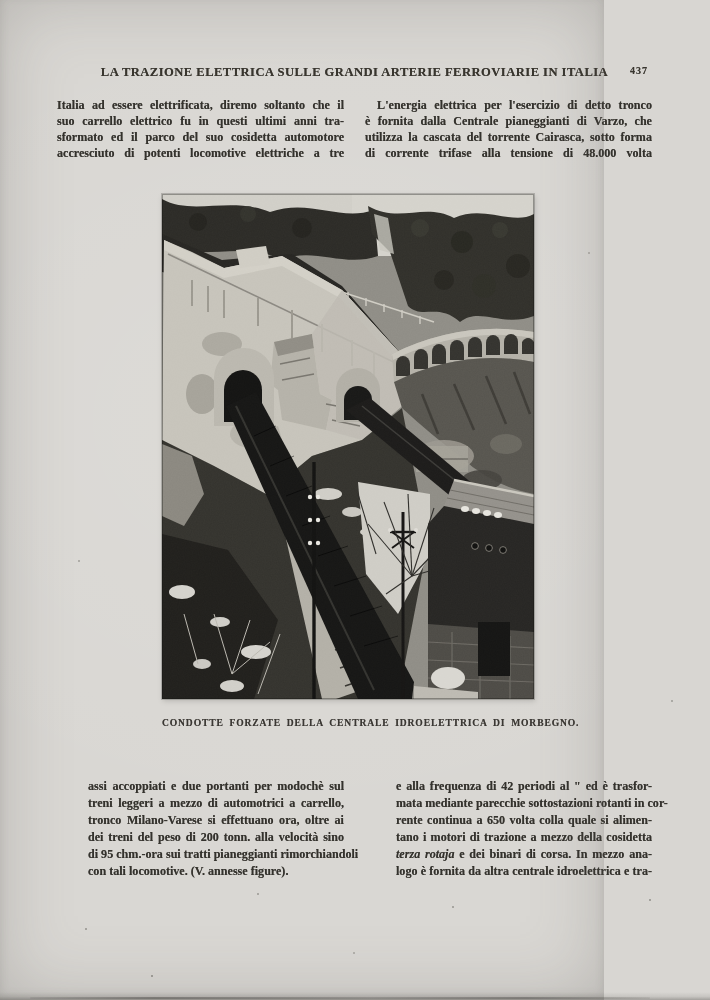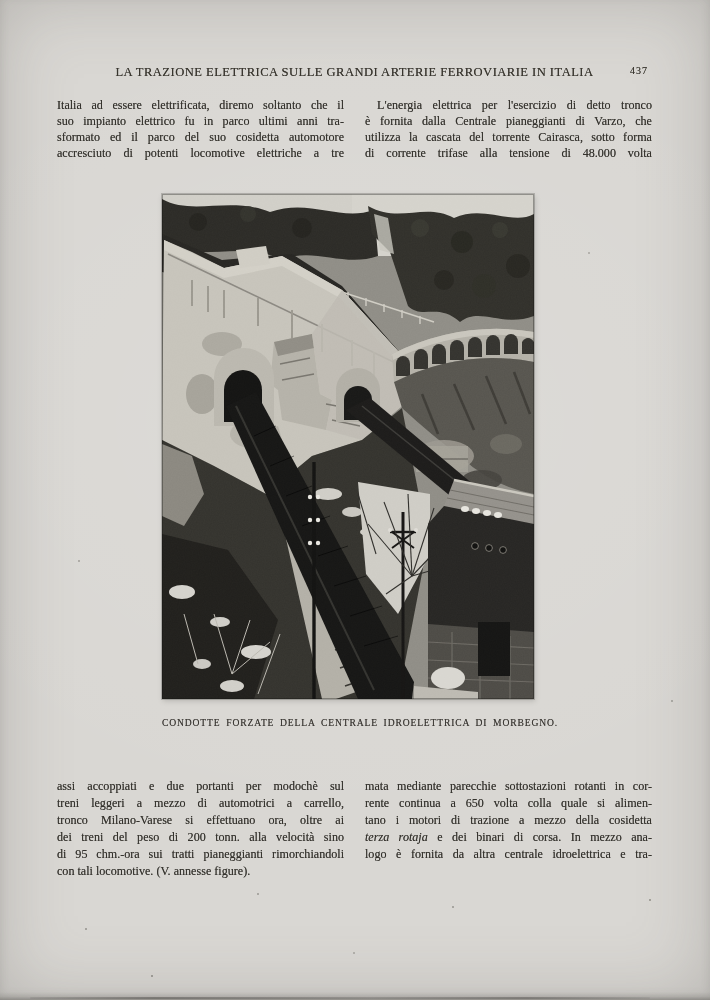--- a/index.html
+++ b/index.html
@@ -2,46 +2,47 @@
 <html><head>
 <meta charset="utf-8">
 <style>
   html,body{margin:0;padding:0;}
   body{
     width:710px;height:1000px;overflow:hidden;
     font-family:"Liberation Serif","DejaVu Serif",serif;
     background:#d8d6d2;
   }
   .page{
-    position:relative;width:710px;height:1000px;
+    position:relative;width:604px;height:1000px;
     background:
       radial-gradient(ellipse 900px 700px at 50% 42%, rgba(255,255,255,0.10), rgba(0,0,0,0) 60%),
       radial-gradient(ellipse 1100px 1500px at 50% 50%, #d9d7d3 55%, #cccac6 100%);
     color:#363430;
+    font-weight:bold;
   }
   .page::after{
     content:"";position:absolute;inset:0;pointer-events:none;
     box-shadow:inset 0 0 70px rgba(96,94,90,0.28), inset 0 -4px 10px rgba(96,94,90,0.18);
   }
   
   .running-header{
     position:absolute;top:65px;left:57px;width:595px;height:16px;
     font-size:12.6px;letter-spacing:0.45px;color:#39362f;
     text-align:center;white-space:nowrap;
     text-shadow:0 0 0.5px rgba(45,42,36,0.65);
   }
   .folio{position:absolute;right:4px;top:0;font-size:10px;letter-spacing:1px;}
   
   .cols{position:absolute;left:57px;width:595px;display:flex;gap:21px;}
   .cols-top{top:97px;}
   .cols-bottom{top:778px;}
   .col{flex:1 1 0;min-width:0;font-size:12.1px;color:#34322d;
        text-shadow:0 0 0.55px rgba(44,41,36,0.6);}
   .cols-top .col{line-height:16.1px;}
-  .cols-bottom .col{line-height:17.1px;}
+  .cols-bottom .col{line-height:17.1px;margin-left:31px;}
   .tline{text-align:justify;text-align-last:justify;white-space:nowrap;}
   .tline i{font-style:italic;}
   .tline-end{text-align-last:left;}
   
   .figure{position:absolute;top:194px;left:162px;width:372px;margin:0;}
   .photo{display:block;width:372px;height:505px;background:#8e8c85;
          box-shadow:0 0 0 1px rgba(60,58,54,0.25), 1px 2px 5px rgba(80,78,74,0.25);}
   .figcaption{
     margin-top:18px;text-align:center;font-size:9.6px;letter-spacing:0.85px;
     word-spacing:2.5px;color:#3b3834;white-space:nowrap;
@@ -72,21 +73,21 @@
 <div class="page">
 
   <div class="running-header">
     <span>LA TRAZIONE ELETTRICA SULLE GRANDI ARTERIE FERROVIARIE IN ITALIA</span>
     <span class="folio">437</span>
   </div>
 
   <section class="cols cols-top">
     <div class="col">
         <div class="tline"><span>Italia ad essere elettrificata, diremo soltanto che il</span></div>
-        <div class="tline"><span>suo impianto elettrico fu in parco ultimi anni tra-</span></div>
+        <div class="tline"><span>suo carrello elettrico fu in questi ultimi anni tra-</span></div>
         <div class="tline"><span>sformato ed il parco del suo cosidetta automotore</span></div>
         <div class="tline"><span>accresciuto di potenti locomotive elettriche a tre</span></div>
       </div>
     <div class="col">
         <div class="tline"><span> L'energia elettrica per l'esercizio di detto tronco</span></div>
         <div class="tline"><span>è fornita dalla Centrale pianeggianti di Varzo, che</span></div>
         <div class="tline"><span>utilizza la cascata del torrente Cairasca, sotto forma</span></div>
         <div class="tline"><span>di corrente trifase alla tensione di 48.000 volta</span></div>
       </div>
   </section>
@@ -337,20 +338,21 @@
   <section class="cols cols-bottom">
     <div class="col">
         <div class="tline"><span>assi accoppiati e due portanti per modochè sul</span></div>
         <div class="tline"><span>treni leggeri a mezzo di automotrici a carrello,</span></div>
         <div class="tline"><span>tronco Milano-Varese si effettuano ora, oltre ai</span></div>
         <div class="tline"><span>dei treni del peso di 200 tonn. alla velocità sino</span></div>
         <div class="tline"><span>di 95 chm.-ora sui tratti pianeggianti rimorchiandoli</span></div>
         <div class="tline tline-end"><span>con tali locomotive. (V. annesse figure).</span></div>
       </div>
     <div class="col">
+        <div class="tline"><span>e alla frequenza di 42  periodi al " ed è trasfor-</span></div>
         <div class="tline"><span>mata mediante parecchie sottostazioni rotanti in cor-</span></div>
         <div class="tline"><span>rente continua a 650 volta colla quale si alimen-</span></div>
         <div class="tline"><span>tano i motori di trazione a mezzo della cosidetta</span></div>
         <div class="tline"><span></span><i>terza rotaja</i><span> e dei binari di corsa. In mezzo ana-</span></div>
         <div class="tline"><span>logo è fornita da altra centrale idroelettrica e tra-</span></div>
       </div>
   </section>
 
   <div class="specks"></div>
   <div class="page-edge"></div>

